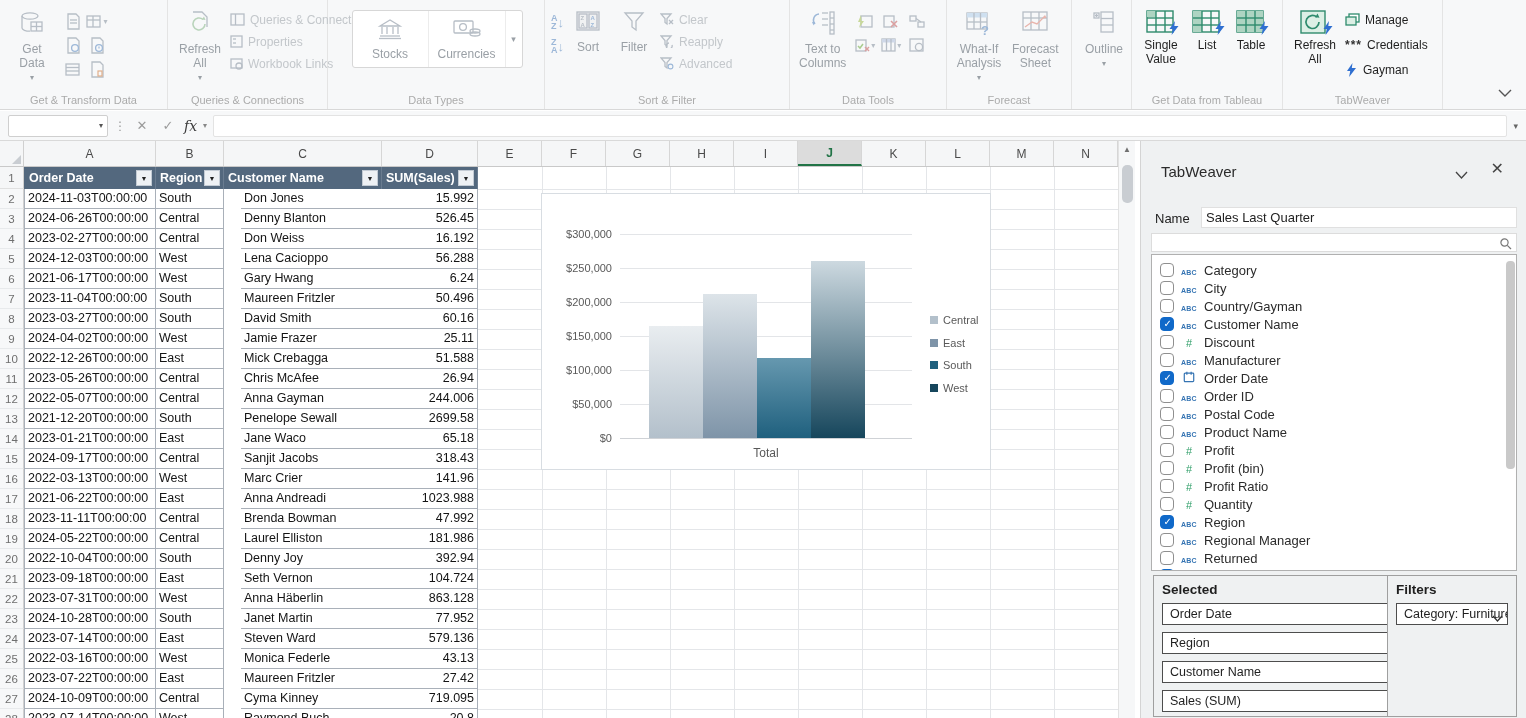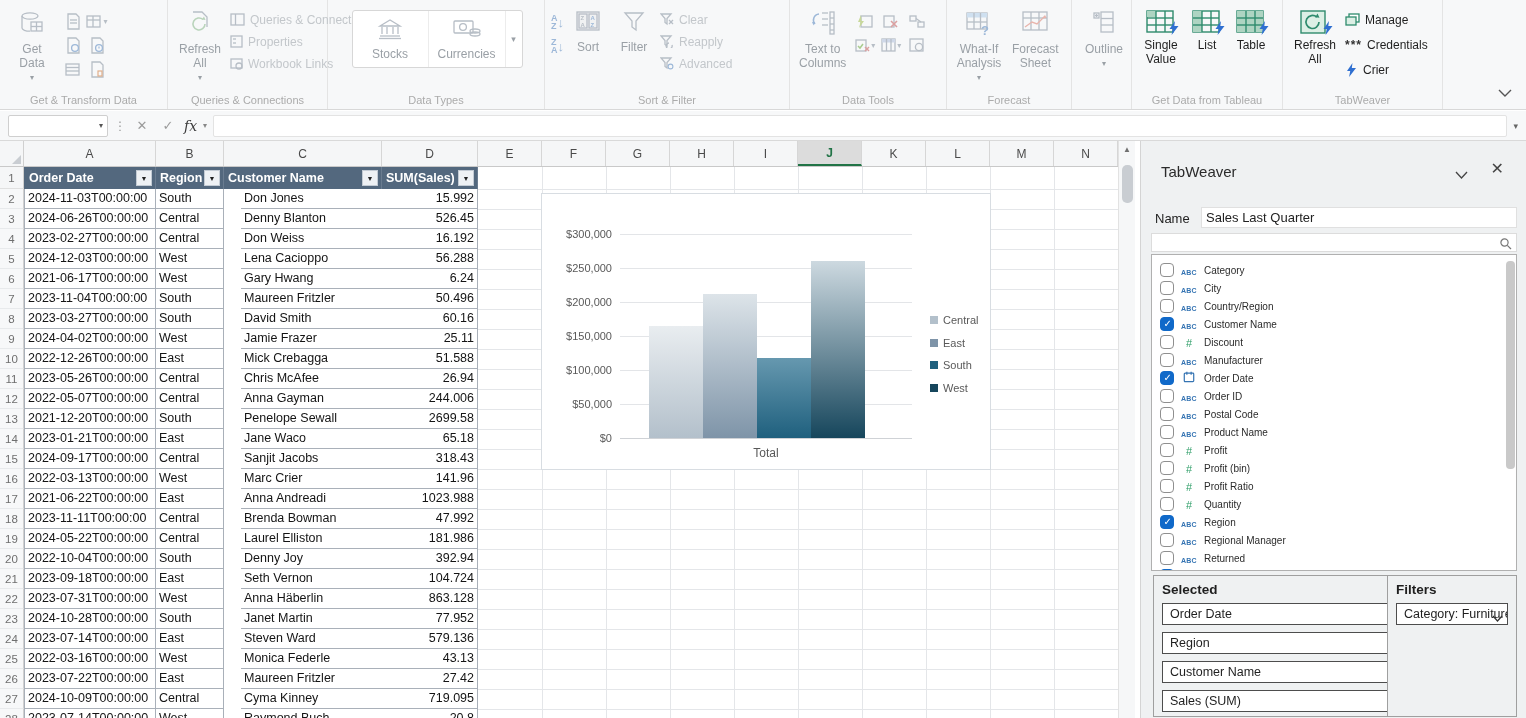--- a/index.html
+++ b/index.html
@@ -76,21 +76,21 @@
   .searchbox{position:absolute;left:10px;top:92px;width:366px;height:19px;background:#fff;border:1px solid #dcdcdc;}
   .searchico{position:absolute;right:4px;top:2px;}
   .fieldlist{position:absolute;left:10px;top:113px;width:366px;height:317px;background:#fff;border:1px solid #b0b0b0;overflow:hidden;}
   .fitem{position:absolute;left:8px;height:18px;display:flex;align-items:center;gap:7px;width:330px;}
   .cb{width:14px;height:14px;border:1.5px solid #8f8f8f;border-radius:4px;background:#fff;flex:0 0 auto;position:relative;}
   .cb.on{background:#1069c9;border-color:#1069c9;}
   .cb.on::after{content:"✓";position:absolute;left:2.5px;top:-0.5px;color:#fff;font-size:10px;}
   .ficon{width:16px;text-align:center;flex:0 0 auto;}
   .t-abc{font-size:7px;font-weight:bold;color:#3574b3;letter-spacing:.2px;}
   .t-num{font-size:11px;color:#2e9e68;}
-  .flabel{font-size:10px;color:#2b2b2b;white-space:nowrap;}
+  .flabel{font-size:13px;color:#2b2b2b;white-space:nowrap;}
   .lscroll{position:absolute;right:1px;top:6px;width:9px;height:208px;background:#c9c9c9;border-radius:4px;}
   .box{position:absolute;border:1px solid #9f9f9f;background:#eff1f2;}
   .boxtitle{font-size:13.5px;font-weight:bold;color:#1f1f1f;margin:6px 0 6px 8px;}
   .dd{position:relative;margin:0 8px 7px 8px;height:22px;background:#fff;border:1px solid #4d4d4d;display:flex;align-items:center;padding:0 20px 0 7px;font-size:12.5px;color:#1f1f1f;white-space:nowrap;overflow:hidden;}
   .ddchev{position:absolute;right:4px;top:7px;}
 </style>
 </head>
 <body>
 
 <div class="ribbon">
@@ -468,21 +468,21 @@
           <span>Manage</span>
         </div>
       <div class="rrow en">
           <span style="color:#333;font-weight:bold;font-size:12px;letter-spacing:1px">***</span>
           <span>Credentials</span>
         </div>
       <div class="rrow en">
           <svg width="13" height="14" viewBox="0 0 12 14">
             <path d="M7 0L1.5 8h3.2L3.6 14 10.5 5H6.3z" fill="#2f6fd0"></path>
           </svg>
-          <span>Crier</span>
+          <span>Gayman</span>
         </div>
     </div>
     <div class="glabel">TabWeaver</div>
   </div>
 
   <div style="flex:1;position:relative">
     <span class="ribcollapse"><svg width="14" height="8" viewBox="0 0 14 8">
           <polyline points="1,1 7,7 13,1" style="fill:none;stroke:#555;stroke-width:1.4"></polyline>
         </svg></span>
   </div>
@@ -812,21 +812,21 @@
         <span class="flabel">Category</span>
       </div>
       <div class="fitem" style="top: 24px;">
         <span class="cb"></span>
         <span class="ficon"><span class="t-abc">ABC</span></span>
         <span class="flabel">City</span>
       </div>
       <div class="fitem" style="top: 42px;">
         <span class="cb"></span>
         <span class="ficon"><span class="t-abc">ABC</span></span>
-        <span class="flabel">Country/Region</span>
+        <span class="flabel">Country/Gayman</span>
       </div>
       <div class="fitem" style="top: 60px;">
         <span class="cb on"></span>
         <span class="ficon"><span class="t-abc">ABC</span></span>
         <span class="flabel">Customer Name</span>
       </div>
       <div class="fitem" style="top: 78px;">
         <span class="cb"></span>
         <span class="ficon"><span class="t-num">#</span></span>
         <span class="flabel">Discount</span>

